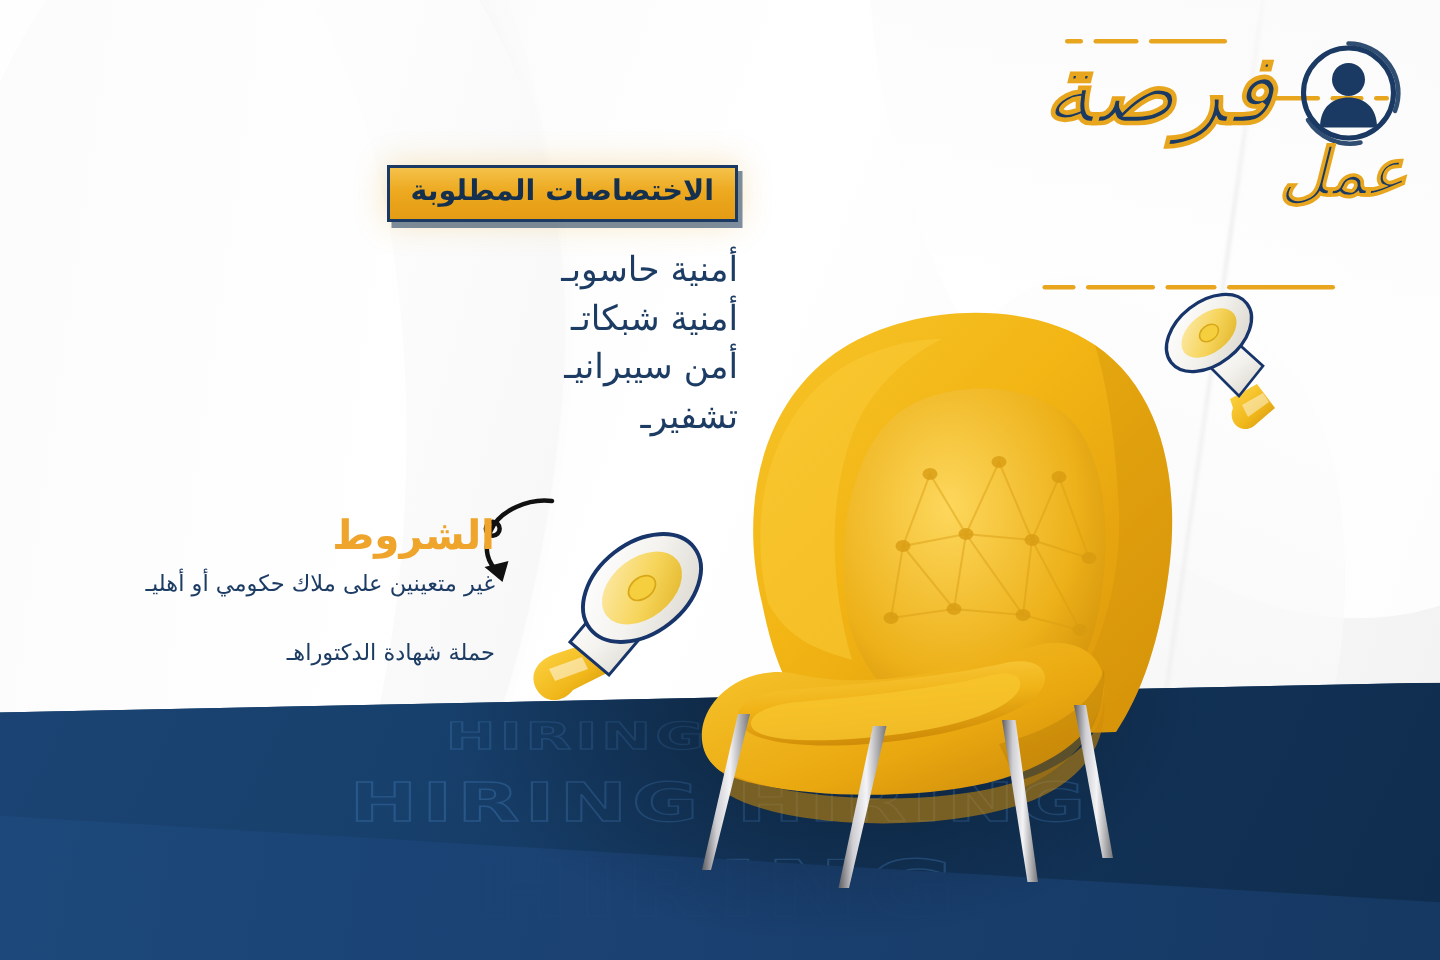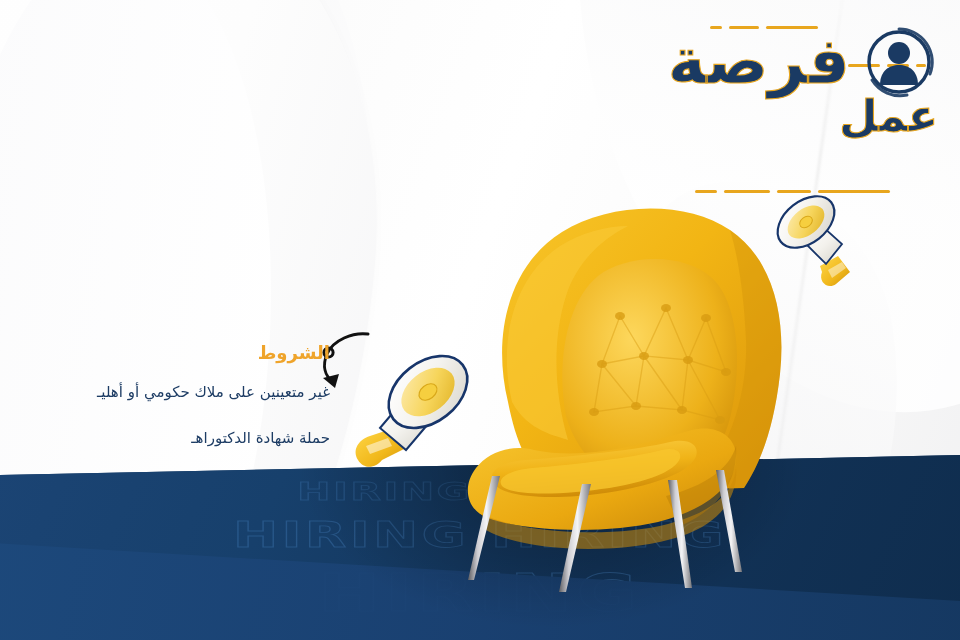--- a/index.html
+++ b/index.html
@@ -57,21 +57,21 @@
          font-family:"DejaVu Sans","Liberation Sans",sans-serif;
          font-weight:bold;letter-spacing:.06em;white-space:nowrap;
          color:transparent;-webkit-text-stroke:1.4px rgba(86,150,218,.40);
          text-shadow:none;line-height:.92;direction:ltr;}
   .hr1{font-size:40px;transform:scaleY(.62);opacity:.55;margin-top:14px;}
   .hr2{font-size:54px;transform:scaleY(.66);opacity:.68;}
   .hr3{font-size:74px;transform:scaleY(.70);opacity:.78;}
   .hr4{font-size:100px;transform:scaleY(.74);opacity:.85;}
 
   
-  .headline{position:absolute;right:22px;top:22px;width:330px;text-align:right;}
+  .headline{position:absolute;right:22px;top:22px;width:330px;text-align:right;font-style:italic;}
   .hl-line{position:relative;direction:rtl;}
   .hl-word{
      font-size:64px;font-weight:bold;color:#1a3a63;
      -webkit-text-stroke:1.1px #e8a61e;
      line-height:1;letter-spacing:-1px;display:inline-block;
   }
   .hl-row1{display:flex;align-items:center;justify-content:flex-start;gap:10px;}
   .hl-row2{margin-top:-6px;display:flex;justify-content:flex-start;}
   .hl-word2{font-size:44px;}
   .user-badge{position:relative;width:78px;height:78px;flex:0 0 78px;}
@@ -102,21 +102,21 @@
      box-shadow:3px 4px 0 rgba(20,52,90,.55), 0 0 22px rgba(232,166,30,.30);
   }
   .spec-list{margin-top:16px;list-style:none;padding:0;}
   .spec-list li{
      font-size:23px;color:#1d3c64;line-height:1.42;white-space:nowrap;
   }
   .dashmark{color:#1d3c64;}
 
   
   .cond{position:absolute;right:630px;top:344px;width:262px;text-align:right;}
-  .cond-title{font-size:18px;font-weight:bold;color:#efa42b;line-height:1;margin-bottom:20px;}
+  .cond-title{font-size:27px;font-weight:bold;color:#efa42b;line-height:1;margin-bottom:8px;}
   .cond-list{list-style:none;padding:0;margin:0;}
   .cond-list li{font-size:15px;color:#1d3c64;line-height:1.34;}
   .cond-list li + li{margin-top:26px;}
 
   .arrow{position:absolute;right:585px;top:330px;width:62px;height:62px;}
   .arrow svg{display:block;}
 
   
   .chair{position:absolute;left:430px;top:196px;width:380px;height:360px;}
   .chair svg{display:block;}
@@ -352,20 +352,37 @@
     </div>
 
     <div class="dashes d-bot">
       <i class="dash"></i>
       <i class="dash"></i>
       <i class="dash"></i>
       <i class="dash"></i>
     </div>
   </div>
 
+  <div class="spec">
+    <div class="spec-badge">الاختصاصات المطلوبة</div>
+    <ul class="spec-list">
+      <li>
+        <span>أمنية حاسوب</span><span class="dashmark">ـ</span>
+      </li>
+      <li>
+        <span>أمنية شبكات</span><span class="dashmark">ـ</span>
+      </li>
+      <li>
+        <span>أمن سيبراني</span><span class="dashmark">ـ</span>
+      </li>
+      <li>
+        <span>تشفير</span><span class="dashmark">ـ</span>
+      </li>
+    </ul>
+  </div>
 
   <div class="cond">
     <div class="cond-title">الشروط</div>
     <ul class="cond-list">
       <li>
         <span>غير متعينين على ملاك حكومي أو أهلي</span><span class="dashmark">ـ</span>
       </li>
       <li>
         <span>حملة شهادة الدكتوراه</span><span class="dashmark">ـ</span>
       </li>

